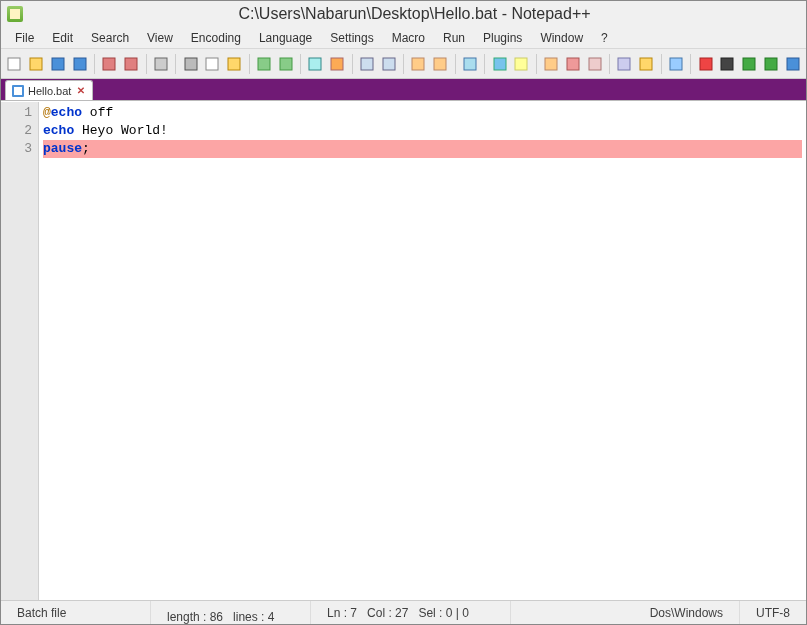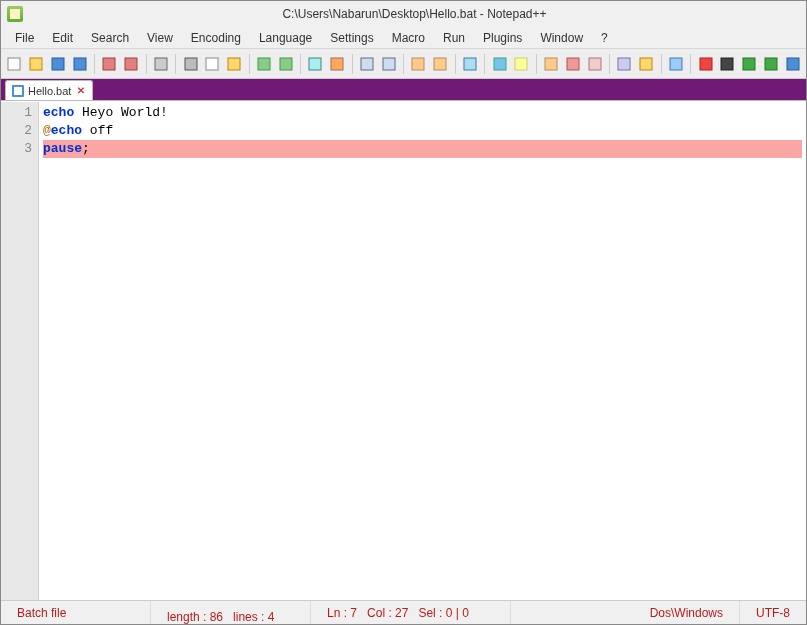--- a/index.html
+++ b/index.html
@@ -31,21 +31,21 @@
     position: relative;
   }
   .titlebar .app-icon::after {
     content:""; position:absolute; left:3px; top:3px;
     width:10px; height:10px; background:#fff4c2;
   }
   .titlebar .title-text {
     flex: 1;
     text-align: center;
     color: #333;
-    font-size: 12px;
+    font-size: 16px;
   }
 
   
   .menubar {
     height: 22px;
     background: #f0f0f0;
     display: flex;
     align-items: center;
     padding: 0 6px;
     gap: 2px;
@@ -159,21 +159,21 @@
   .at { color: #b07000; }
 
   
   .statusbar {
     height: 24px;
     background: #f0f0f0;
     border-top: 1px solid #ccc;
     display: flex;
     align-items: center;
     font-size: 12px;
-    color: #b91c1c;
+    color: #404040;
   }
   .statusbar .cell {
     padding: 0 16px;
     border-right: 1px solid #ddd;
     height: 100%;
     display:flex;
     align-items:center;
   }
   .statusbar .cell:last-child { border-right:none; }
   .statusbar .spacer { flex:1; }
@@ -384,21 +384,21 @@
     <span class="close-icon">✕</span>
   </div>
 </div>
 
 <div class="editor-wrap">
   <div class="gutter" id="gutter">
       <div>1</div>
       <div>2</div>
       <div>3</div>
     </div>
-  <div class="code" id="code"><div class="code-line"><span class="kw">echo</span><span> Heyo World!</span></div><div class="code-line"><span class="at">@</span><span class="kw">echo</span><span> off</span></div><div class="code-line current"><span class="kw">pause</span><span>;</span></div></div>
+  <div class="code" id="code"><div class="code-line"><span class="at">@</span><span class="kw">echo</span><span> off</span></div><div class="code-line"><span class="kw">echo</span><span> Heyo World!</span></div><div class="code-line current"><span class="kw">pause</span><span>;</span></div></div>
 </div>
 
 <div class="statusbar">
   <div class="cell" style="min-width:150px;">Batch file</div>
   <div class="cell" style="min-width:160px;align-items:flex-end;">
     <span>length : 86</span>
     &nbsp;&nbsp;&nbsp;
     <span>lines : 4</span>
   </div>
   <div class="cell" style="min-width:200px;">

